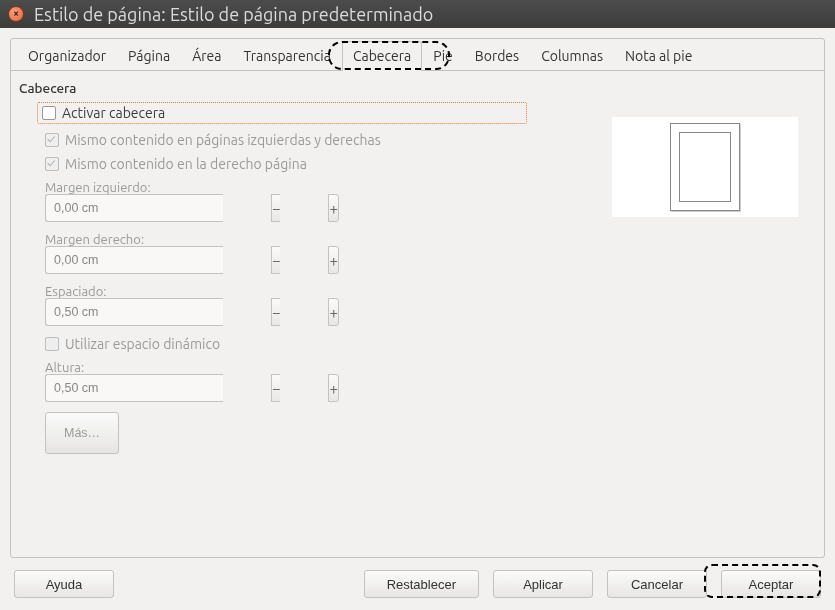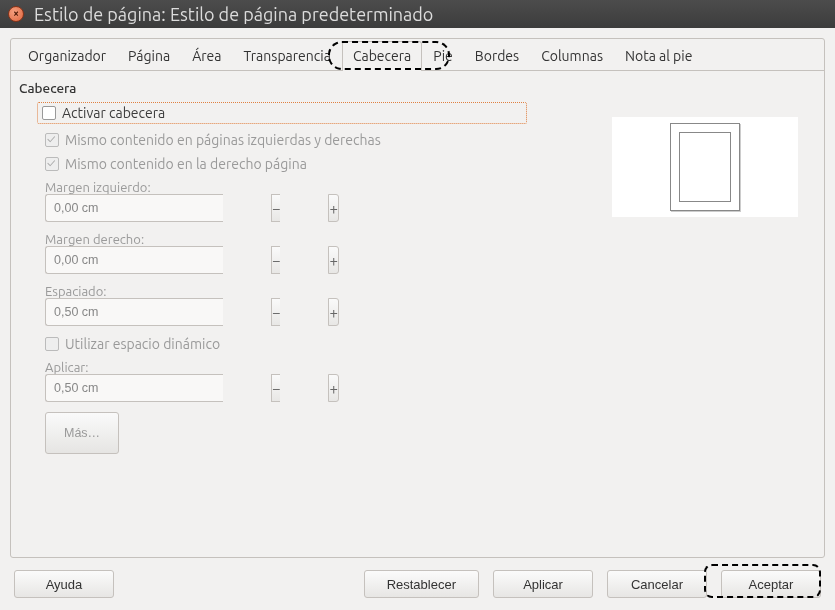--- a/index.html
+++ b/index.html
@@ -120,21 +120,21 @@
           <div class="sp-btn plus">+</div>
         </div>
       </div>
 
       <div class="chk-row indent">
         <span class="chk disabled"></span>
         <span class="lbl disabled">Utilizar espacio dinámico</span>
       </div>
 
       <div class="form-row">
-        <div class="form-label">Aplicar:</div>
+        <div class="form-label">Altura:</div>
         <div class="spinner">
           <input class="sp-input" disabled="" value="0,50 cm" style="">
           <div class="sp-btn minus">−</div>
           <div class="sp-btn plus">+</div>
         </div>
       </div>
 
 
       <button class="more-btn" disabled="">Más…</button>
     </div>

